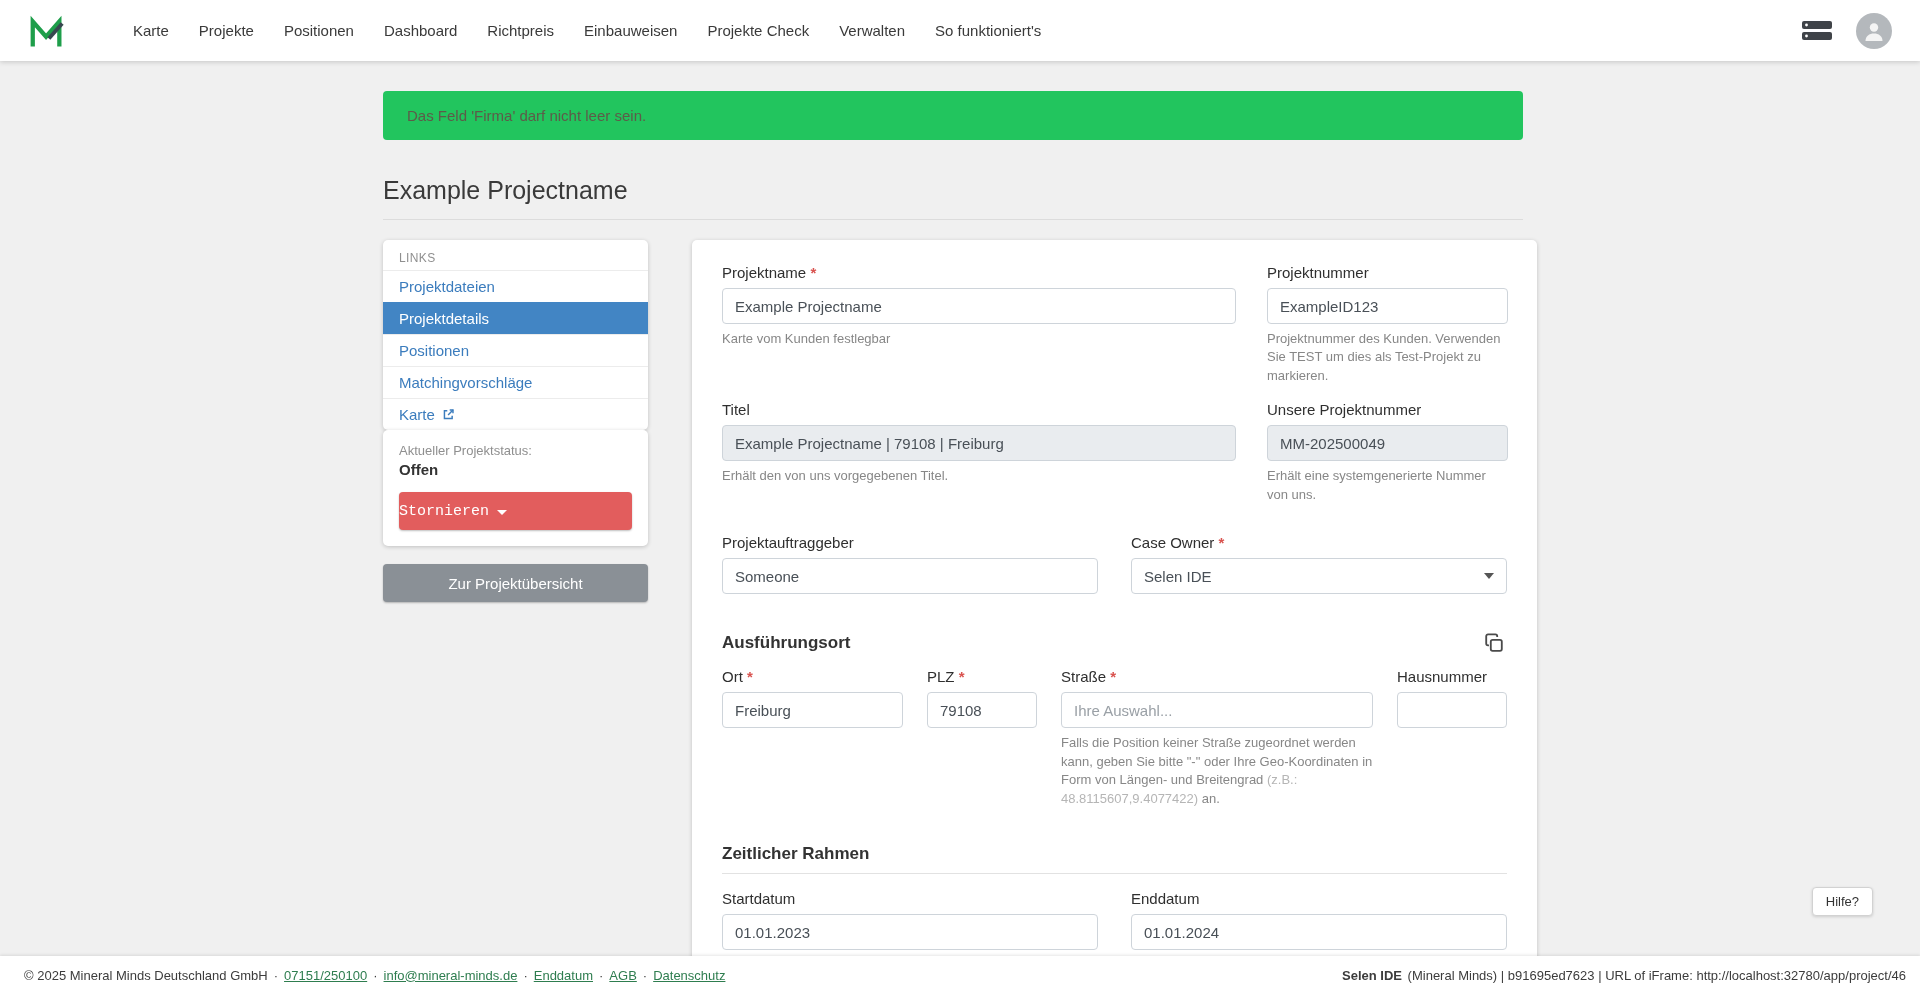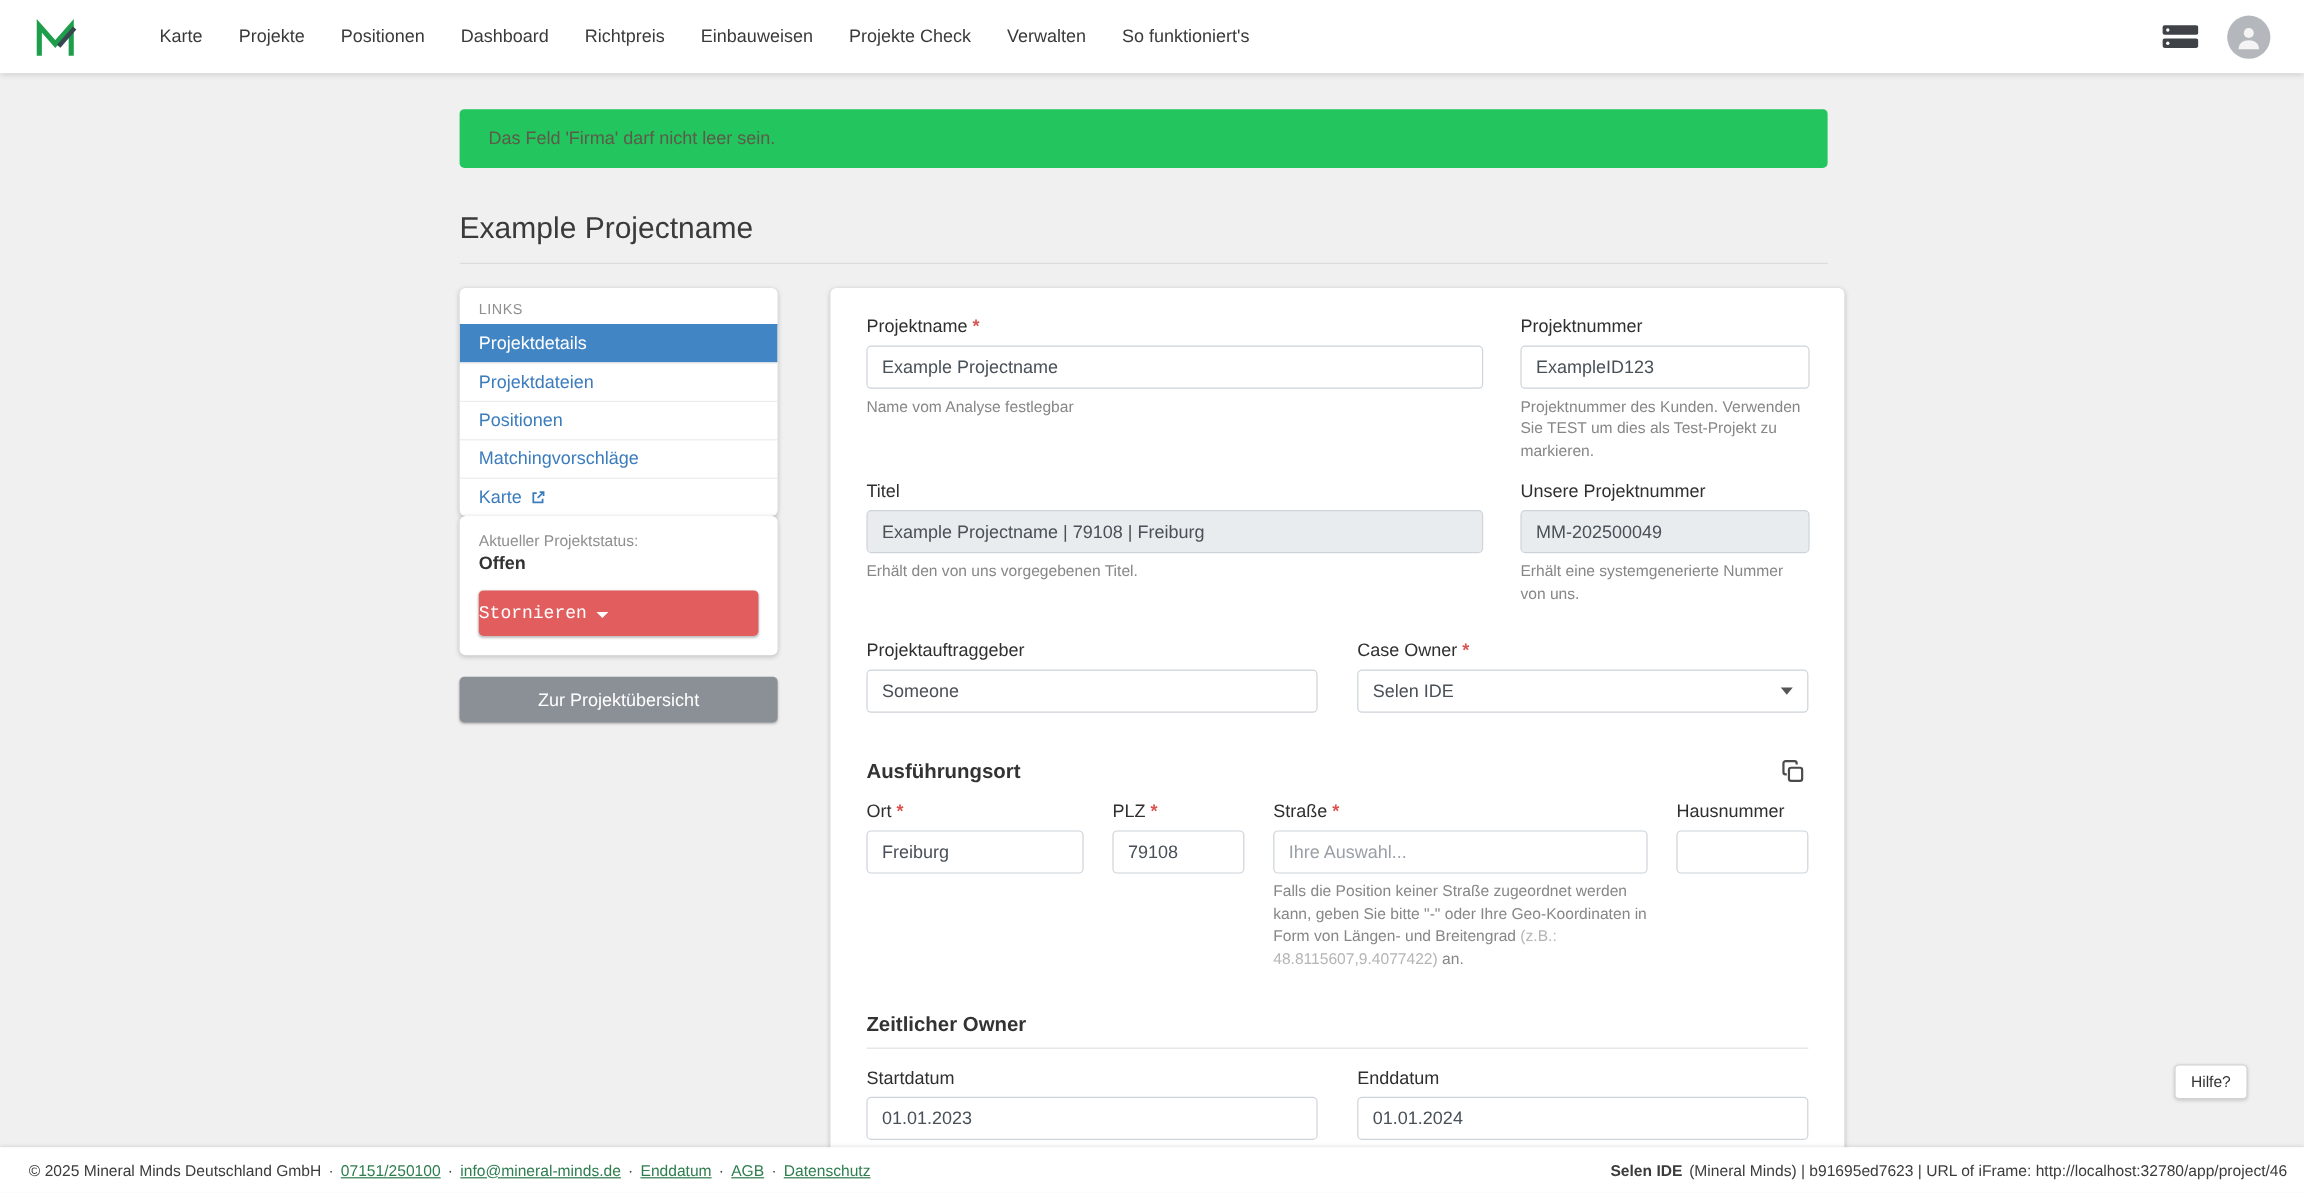--- a/index.html
+++ b/index.html
@@ -182,25 +182,25 @@
     </div>
 
     <h1 class="page-title">Example Projectname</h1>
     <hr class="title-divider">
 
     <div class="layout">
 
       <aside class="aside">
         <div class="card">
           <div class="links-header">LINKS</div>
+          <div class="link-item">
+            <span>Projektdateien</span>
+          </div>
           <div class="link-item active">
             <span>Projektdetails</span>
-          </div>
-          <div class="link-item">
-            <span>Projektdateien</span>
           </div>
           <div class="link-item">
             <span>Positionen</span>
           </div>
           <div class="link-item">
             <span>Matchingvorschläge</span>
           </div>
           <div class="link-item">
             <span>Karte</span>
             <svg width="13" height="13" viewBox="0 0 16 16" fill="none" stroke="#3b7cbd" stroke-width="1.8">
@@ -222,21 +222,21 @@
 
         <button class="btn-secondary">Zur Projektübersicht</button>
       </aside>
 
       <section class="form-card">
 
         <div class="grid-narrow mb-16">
           <div class="field">
             <label class="form-label required">Projektname</label>
             <input class="form-input" value="Example Projectname" style="">
-            <div class="helper">Name vom Analyse festlegbar</div>
+            <div class="helper">Karte vom Kunden festlegbar</div>
           </div>
           <div class="field">
             <label class="form-label">Projektnummer</label>
             <input class="form-input" value="ExampleID123" style="">
             <div class="helper">Projektnummer des Kunden. Verwenden Sie TEST um dies als Test-Projekt zu markieren.</div>
           </div>
         </div>
 
         <div class="grid-narrow mb-30">
           <div class="field">
@@ -291,21 +291,21 @@
           <div class="field">
             <label class="form-label">Hausnummer</label>
             <input class="form-input" style="">
           </div>
           <div class="helper addr-helper">
             <span>Falls die Position keiner Straße zugeordnet werden kann, geben Sie bitte "-" oder Ihre Geo-Koordinaten in Form von Längen- und Breitengrad </span><span class="muted">(z.B.: 48.8115607,9.4077422)</span><span> an.</span>
           </div>
         </div>
 
         <div>
-          <h2 class="section-title">Zeitlicher Owner</h2>
+          <h2 class="section-title">Zeitlicher Rahmen</h2>
           <hr class="section-divider">
         </div>
 
         <div class="grid-half">
           <div class="field">
             <label class="form-label">Startdatum</label>
             <input class="form-input" value="01.01.2023" style="">
           </div>
           <div class="field">
             <label class="form-label">Enddatum</label>

